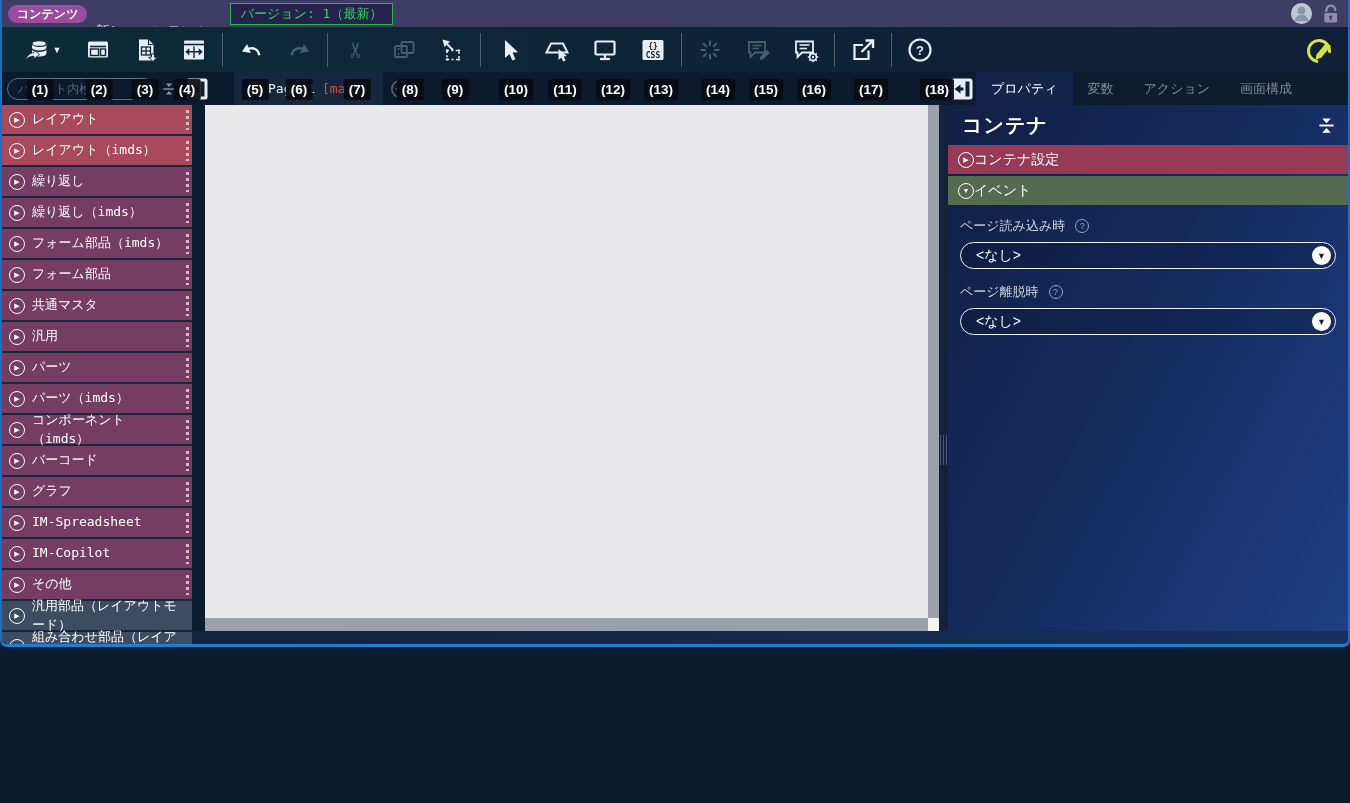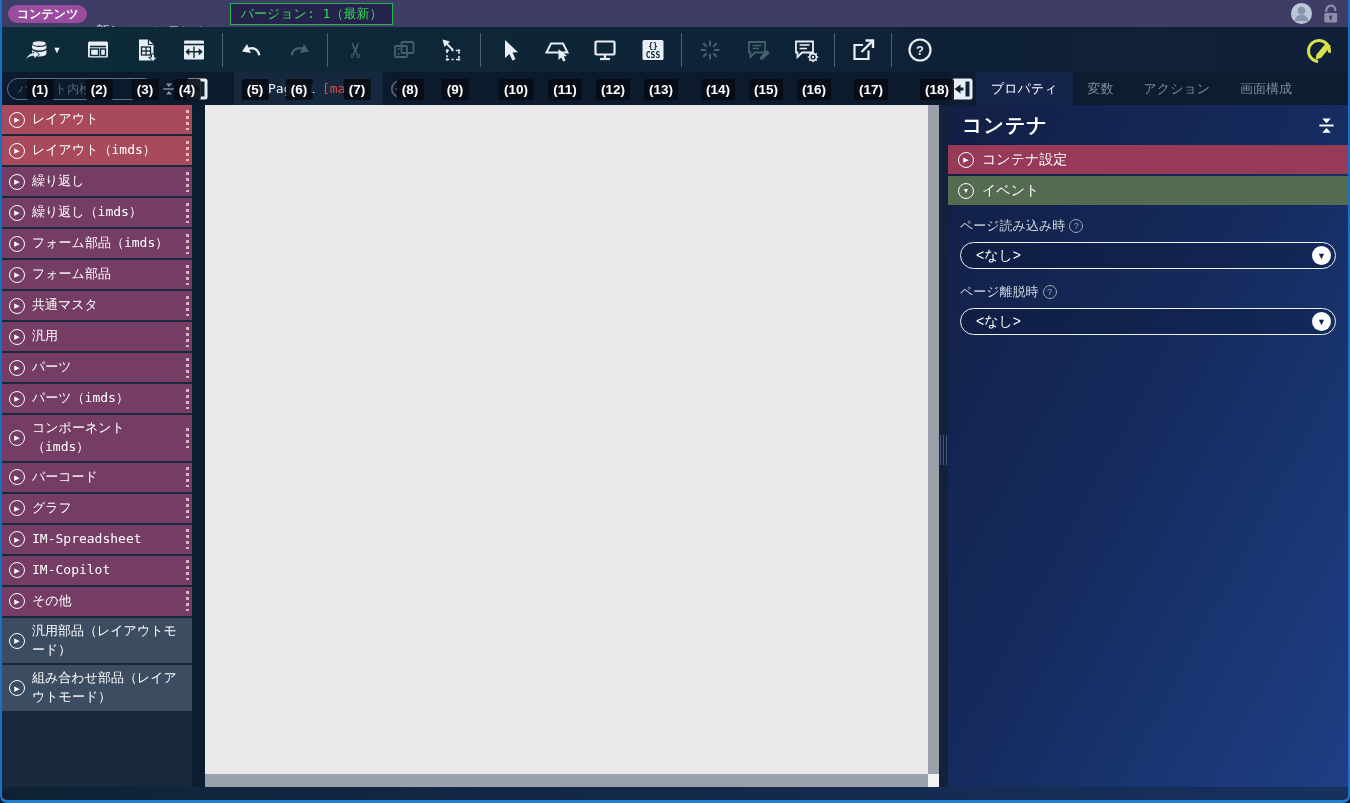--- a/index.html
+++ b/index.html
@@ -1,19 +1,19 @@
 <!DOCTYPE html>
 <html><head>
 <meta charset="utf-8">
 <title>UI Recreation</title>
 <style>
   * { margin:0; padding:0; box-sizing:border-box; }
   html,body { width:1350px; height:803px; background:#0b1a2c; overflow:hidden;
     font-family:"Liberation Sans", sans-serif; }
-  .app { position:relative; width:1350px; height:803px; display:flex; flex-direction:column;
+  .app { position:relative; width:1350px; height:647px; display:flex; flex-direction:column;
     border-left:2px solid #1a6fc9; border-right:2px solid #1a6fc9; border-bottom:3px solid #1d7fd6;
     border-radius:0 0 7px 7px; background:#ec4899; overflow:hidden; }
 
   
   .titlebar { height:27px; flex:0 0 27px; background:#3d3d66; display:flex; align-items:center;
     padding:0 8px 0 6px; gap:8px; }
   .type-badge { background:#9a4d9e; color:#fff; font-size:12px; font-weight:bold;
     padding:2px 9px; border-radius:10px; line-height:14px; }
   .doc-title { color:#e8eaf2; font-size:14px;margin-top:36px; }
   .version-badge { margin-left:12px; border:1px solid #2db24c; color:#38d956; background:#23234b;
@@ -77,26 +77,26 @@
 
   .gripstrip { width:9px; flex:0 0 9px; background:#13213a; position:relative; }
   .grip { position:absolute; top:330px; left:1px; width:7px; height:30px;
     background:repeating-linear-gradient(to right,#46587e 0 1px, transparent 1px 3px); }
 
   .rightpanel { width:400px; flex:0 0 400px; background:linear-gradient(118deg,#121f45 0%,#152a5c 45%,#1e3f85 100%);
     display:flex; flex-direction:column; }
   .rp-title { height:40px; display:flex; align-items:center; padding:0 12px 0 14px; }
   .rp-title .ttl { color:#fff; font-size:20px; font-weight:bold; letter-spacing:1px; }
   .rp-title .collapse-all { margin-left:auto; display:flex; }
-  .rp-section { height:29px; margin-bottom:2px; display:flex; align-items:center; gap:8px;
+  .rp-section { height:29px; margin-bottom:2px; display:flex; align-items:center; gap:0;
     padding:0 10px; color:#fff; font-size:14px; cursor:pointer; }
   .rp-sec-config { background:#963a58; }
   .rp-sec-event { background:#546b51; }
   .rp-field { padding:10px 12px 4px 12px; }
-  .rp-label { display:flex; align-items:center; gap:4px; color:#cfd5de; font-size:13px; margin-bottom:7px; }
+  .rp-label { display:flex; align-items:center; gap:10px; color:#cfd5de; font-size:13px; margin-bottom:7px; }
   .help-circle { width:14px; height:14px; border:1px solid #9aa5b5; border-radius:50%; color:#9aa5b5;
     font-size:9px; display:flex; align-items:center; justify-content:center; }
   .select-pill { height:27px; border:1.5px solid #eef1f5; border-radius:14px; background:rgba(4,12,38,.22);
     display:flex; align-items:center; padding:0 4px 0 15px; cursor:pointer; }
   .select-pill .val { color:#fff; font-size:14px; flex:1; }
   .select-pill .dd-circle { width:19px; height:19px; background:#fff; border-radius:50%;
     display:flex; align-items:center; justify-content:center; color:#13234a; font-size:9px; }
 
   
   .statusbar { height:13px; flex:0 0 13px; background:linear-gradient(to right,#0f2235,#17305e); }

